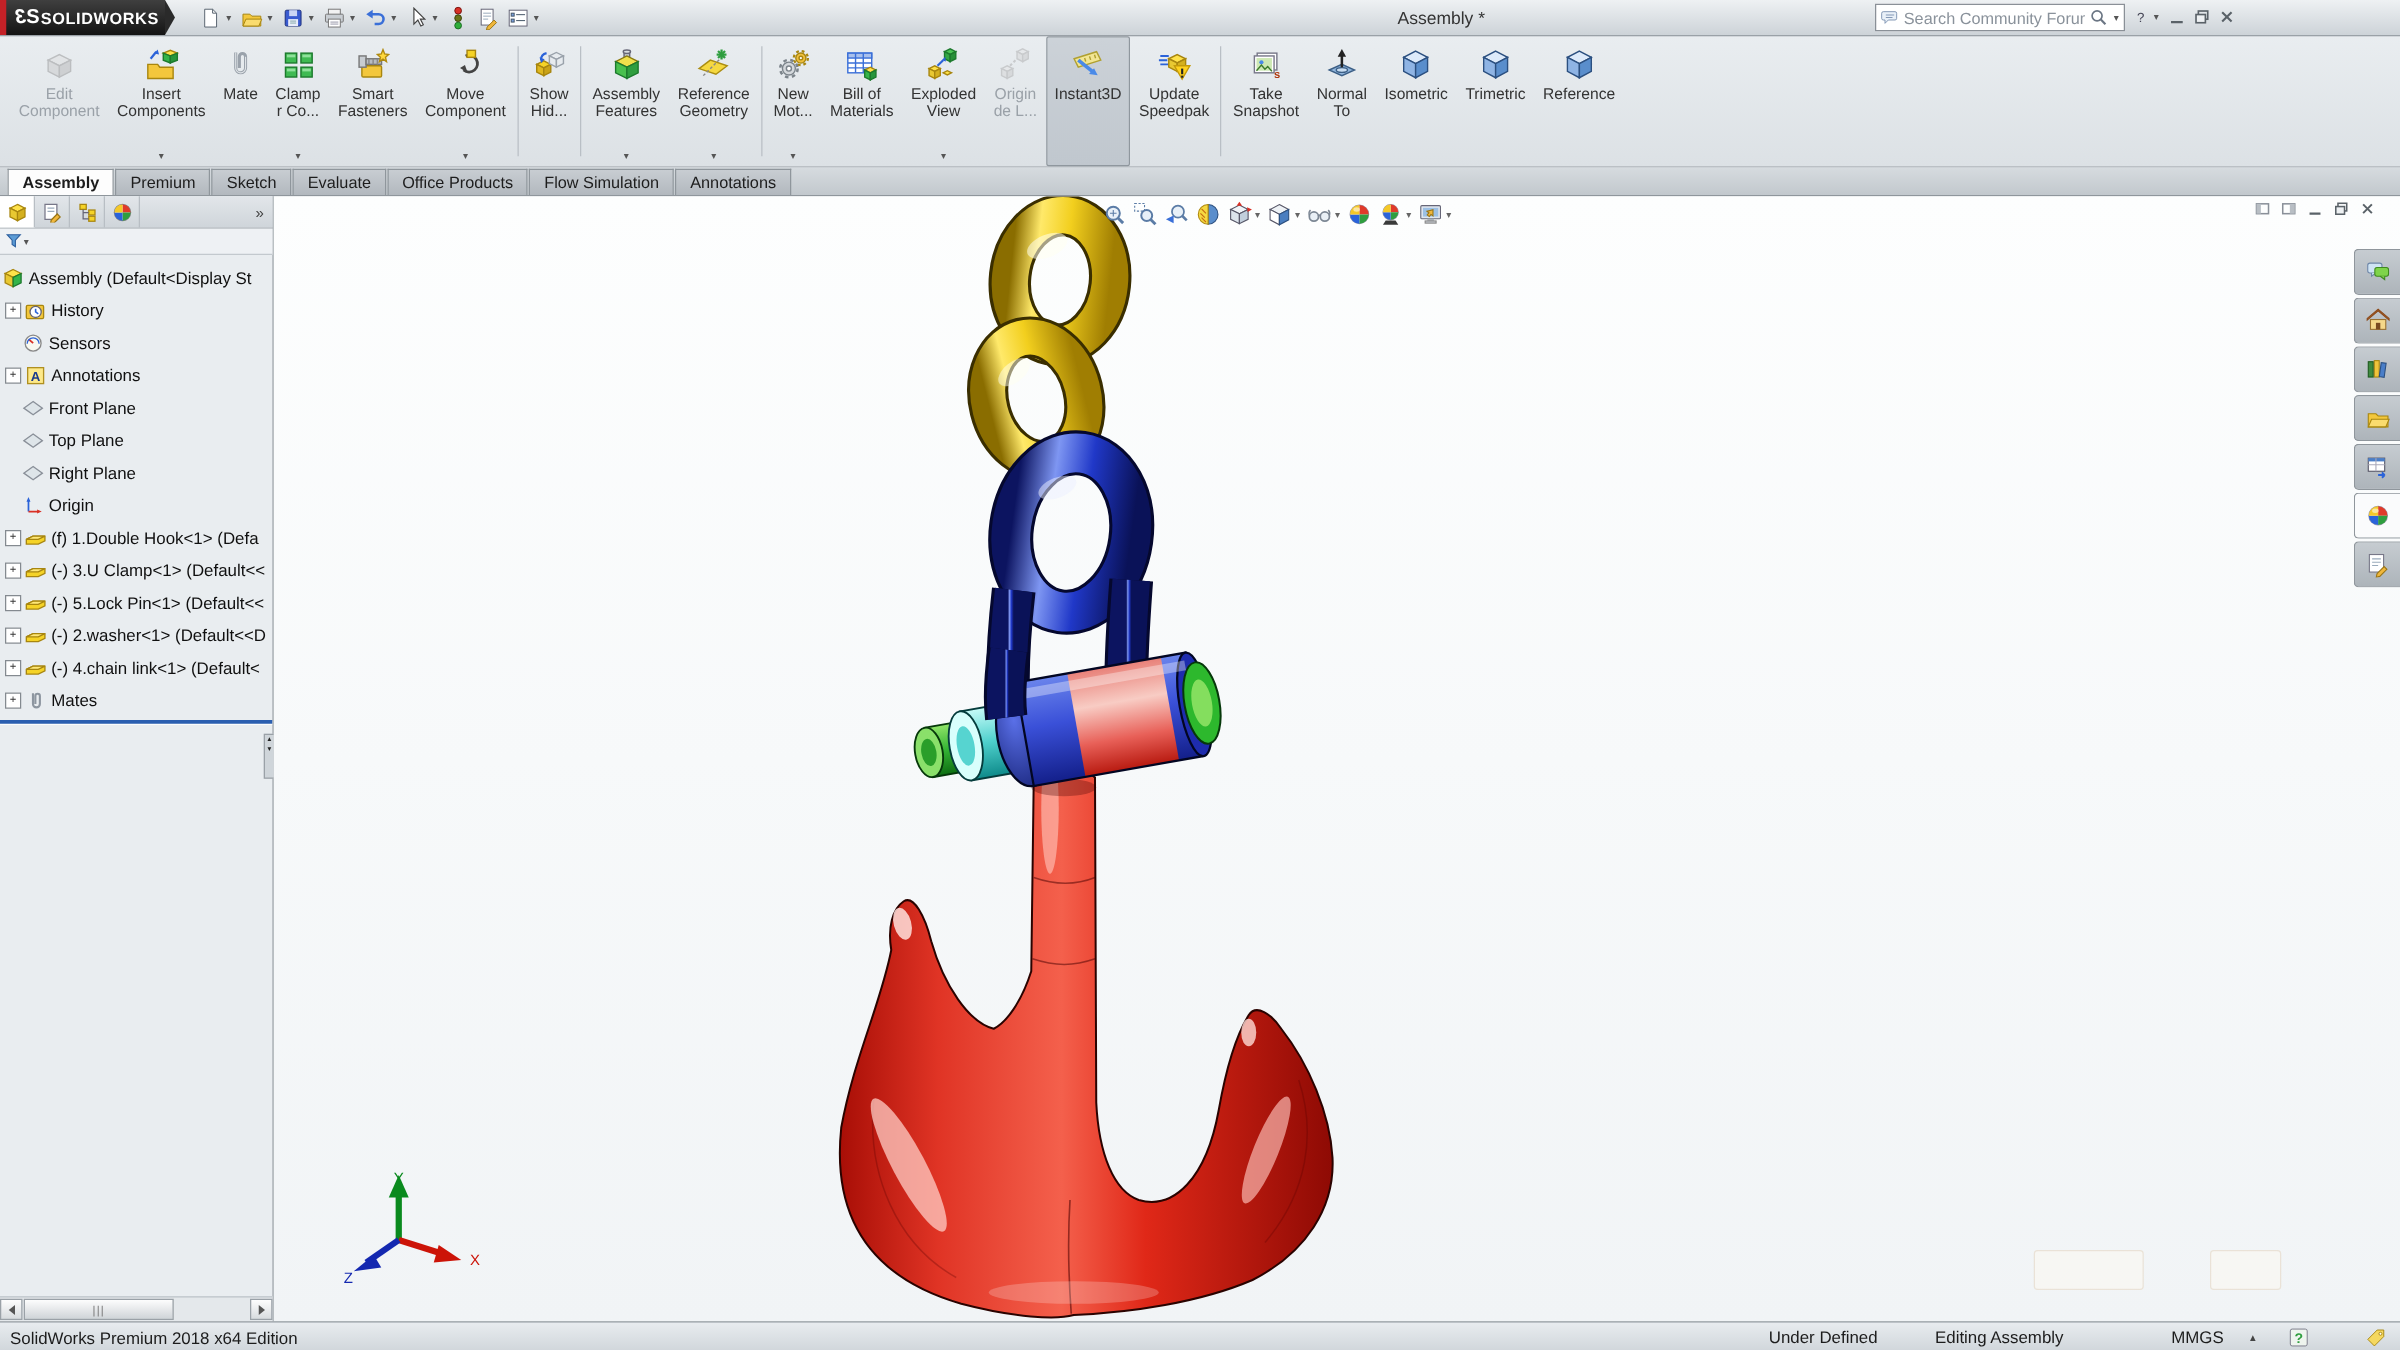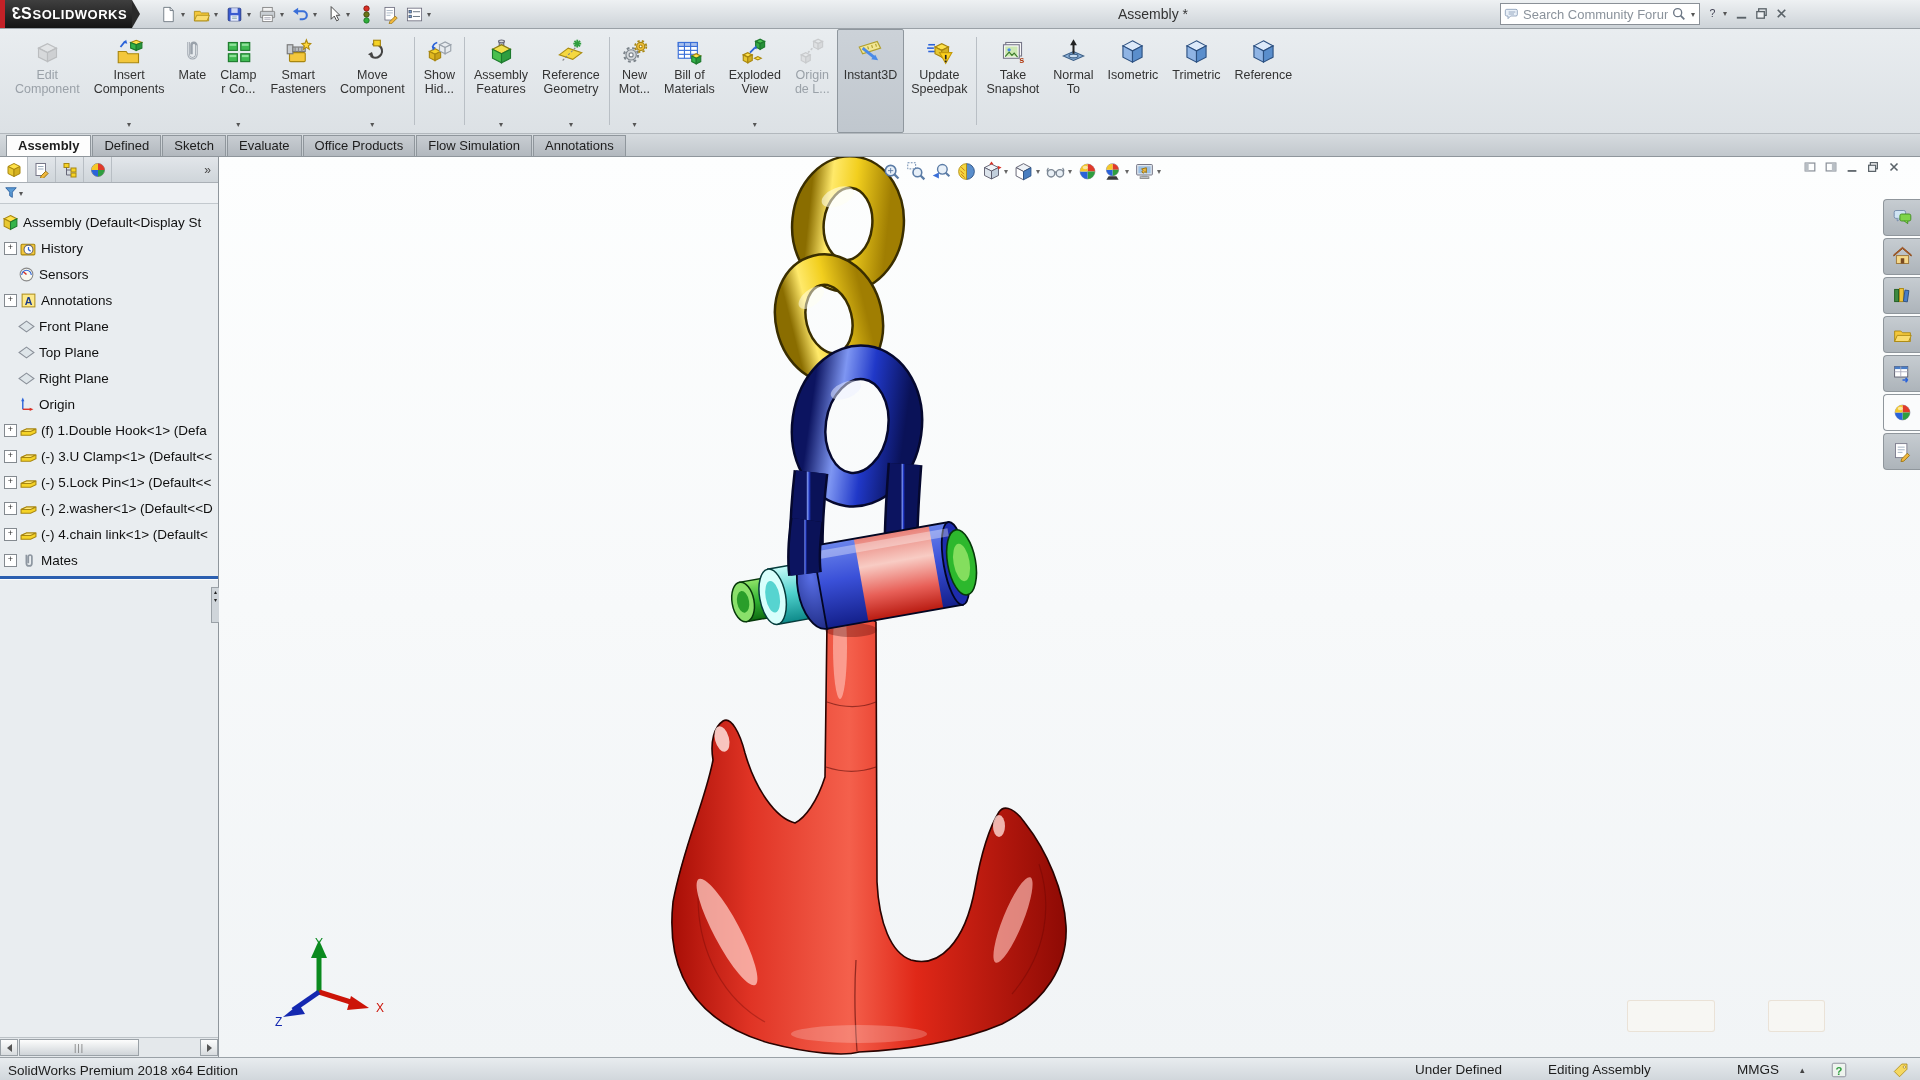--- a/index.html
+++ b/index.html
@@ -581,21 +581,21 @@
       </span>
       <div class="lines">
         <div>Reference</div>
       </div>
       <div class="dd"></div>
     </div>
   </div>
 
 <div class="tabrow" id="tabrow">
     <div class="tab active">Assembly</div>
-    <div class="tab">Defined</div>
+    <div class="tab">Premium</div>
     <div class="tab">Sketch</div>
     <div class="tab">Evaluate</div>
     <div class="tab">Office Products</div>
     <div class="tab">Flow Simulation</div>
     <div class="tab">Annotations</div>
   </div>
 
 <div class="main">
 
   <div class="panel">

